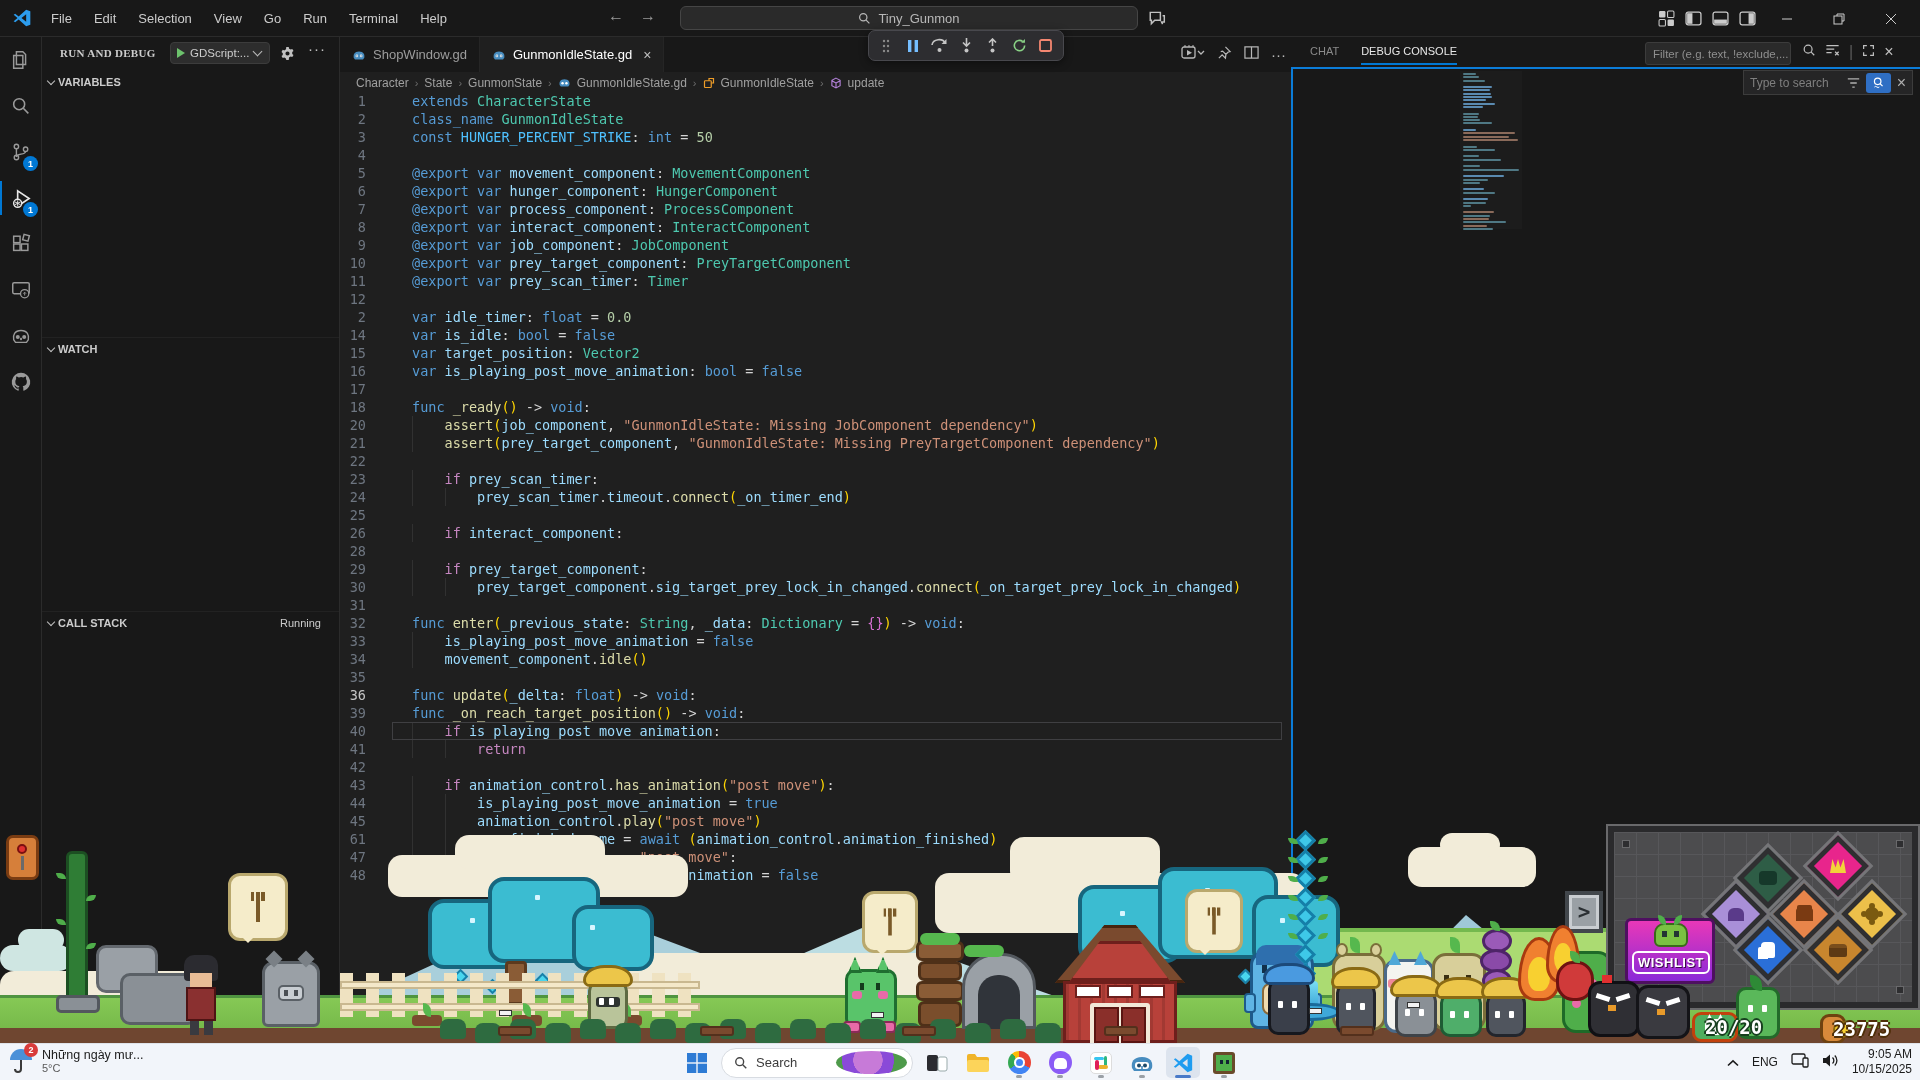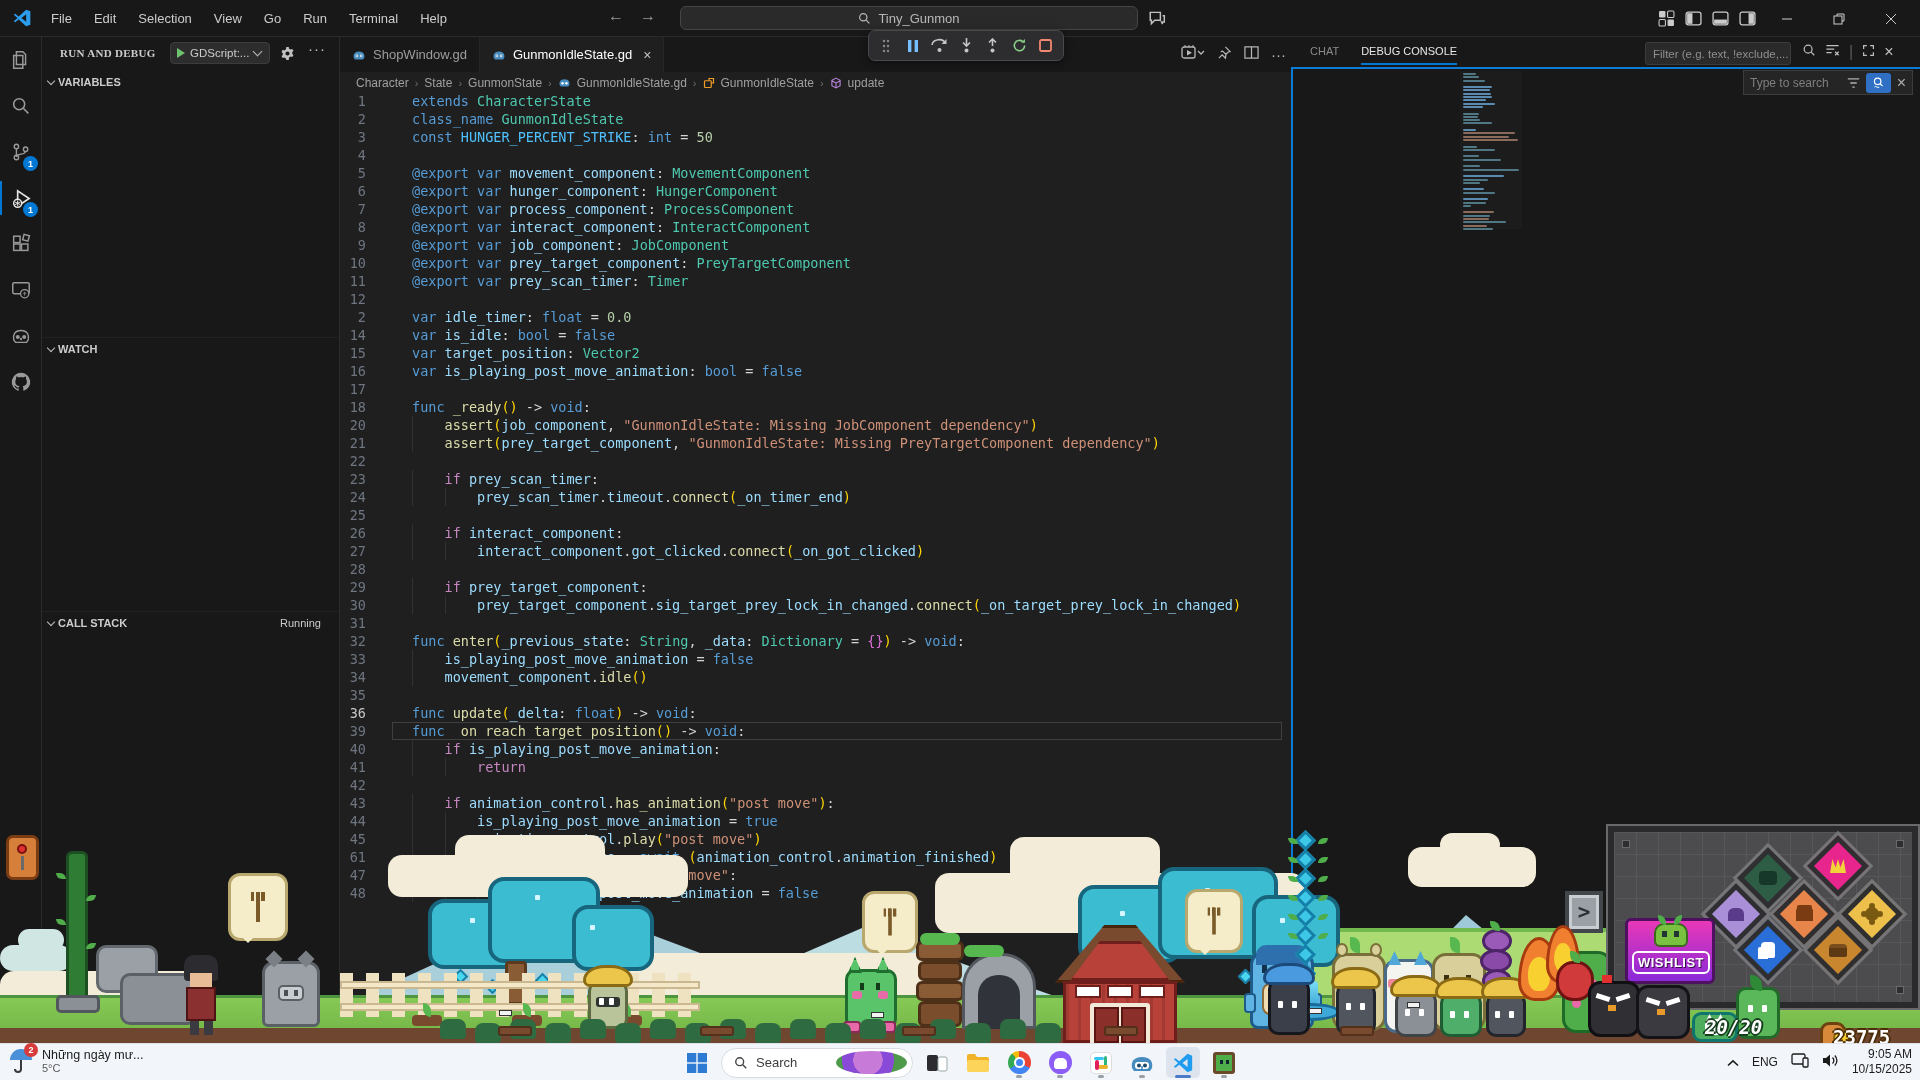--- a/index.html
+++ b/index.html
@@ -98,21 +98,21 @@
   .hangdia { width:11px; height:11px; background:#49d6ee; border:2px solid #1a7fa8; transform:rotate(45deg); }
   .fencewrap { left:340px; top:140px; width:360px; height:44px; }
   .picket { position:absolute; top:0; left:0; width:100%; height:100%; background:repeating-linear-gradient(90deg,#efe2c1 0 13px, rgba(0,0,0,0) 13px 26px); }
   .rail { position:absolute; left:0; width:100%; height:8px; background:#f4e8c9; border:2px solid #c9b890; }
   .barn-body { background:#b8413a; border:3px solid #6e1f1c; }
   .creature-eye { width:5px; height:7px; background:#fff; border-radius:1px; }
   .straw-hat { background:#ecc64a; border:3px solid #8a6a14; border-radius:50% 50% 8px 8px / 80% 80% 8px 8px; }
   .dia-chain { width:15px; height:15px; background:#3ec8e8; border:3px solid #157fa8; transform:rotate(45deg); }
   .leafpair { width:10px; height:6px; background:#4fae4a; border-radius:0 6px 0 6px; }
   .counter-pill { display:flex; align-items:center; gap:6px; border-radius:9px; padding:0 10px; height:30px; font-family:"DejaVu Sans Mono", monospace; font-weight:bold; font-size:19px; color:#fff; }
-  .pill-green { background:#4fae5e; border:3px solid #0f766e; text-shadow:2px 0 #173f1f,-2px 0 #173f1f,0 2px #173f1f,0 -2px #173f1f;font-style:italic; }
+  .pill-green { background:#4fae5e; border:3px solid #c2410c; text-shadow:2px 0 #173f1f,-2px 0 #173f1f,0 2px #173f1f,0 -2px #173f1f; }
   .pill-orange { background:#d88a3a; border:3px solid #6e4210; text-shadow:2px 0 #4e2e08,-2px 0 #4e2e08,0 2px #4e2e08,0 -2px #4e2e08; }
   .wl-panel { left:1608px; top:-7px; width:310px; height:182px; background:#4c4c4e; border:6px solid #2a2a2c; outline:2px solid #69696b; background-image:linear-gradient(#57575a 1px,transparent 1px),linear-gradient(90deg,#57575a 1px,transparent 1px); background-size:22px 22px; pointer-events:auto; }
   .screw { width:8px; height:8px; background:#2e2e30; border:1px solid #6a6a6c; }
   .dia-btn { width:44px; height:44px; border:5px solid #2f2f31; outline:3px solid #757578; transform:rotate(45deg); display:flex; align-items:center; justify-content:center; }
   .dia-inner { transform:rotate(-45deg); width:30px; height:30px; display:flex; align-items:center; justify-content:center; }
   .wl-btn { left:11px; top:86px; width:90px; height:66px; background:linear-gradient(180deg,#e838b8,#8a2ad8); border:3px solid #4e1060; border-radius:6px; pointer-events:auto; }
   .wl-text { position:absolute; left:4px; bottom:7px; width:78px; border:2px solid #fff; border-radius:6px; color:#fff; font-weight:bold; font-size:13px; text-align:center; padding:2px 0; letter-spacing:.5px; text-shadow:1px 1px #3a0a4a; }
   .next-btn { left:1565px; top:58px; width:38px; height:42px; background:#9aa0a5; border:4px solid #42474c; box-shadow:inset 0 0 0 3px #c9cdd1; color:#2b3034; font-weight:bold; font-size:21px; display:flex; align-items:center; justify-content:center; pointer-events:auto; font-family:"DejaVu Sans Mono",monospace; }
   .nametag { width:11px; height:4px; background:#f2f2f2; box-shadow:0 0 0 1px #333; }
 
@@ -389,21 +389,20 @@
         <div class="cl"><span class="ln">16</span><span class="ct"><span class="tk-kw">var</span> <span class="tk-id">is_playing_post_move_animation</span>: <span class="tk-kw">bool</span> = <span class="tk-kw">false</span></span></div>
         <div class="cl"><span class="ln">17</span><span class="ct"></span></div>
         <div class="cl"><span class="ln">18</span><span class="ct"><span class="tk-kw">func</span> <span class="tk-fn">_ready</span><span style="color:#ffd602">(</span><span style="color:#ffd602">)</span> -&gt; <span class="tk-kw">void</span>:</span></div>
         <div class="cl"><span class="ln">20</span><span class="ct"><span class="ig"> </span><span class="tk-fn">assert</span><span style="color:#ffd602">(</span><span class="tk-id">job_component</span>, <span class="tk-st">"GunmonIdleState: Missing JobComponent dependency"</span><span style="color:#ffd602">)</span></span></div>
         <div class="cl"><span class="ln">21</span><span class="ct"><span class="ig"> </span><span class="tk-fn">assert</span><span style="color:#ffd602">(</span><span class="tk-id">prey_target_component</span>, <span class="tk-st">"GunmonIdleState: Missing PreyTargetComponent dependency"</span><span style="color:#ffd602">)</span></span></div>
         <div class="cl"><span class="ln">22</span><span class="ct"></span></div>
         <div class="cl"><span class="ln">23</span><span class="ct"><span class="ig"> </span><span class="tk-cf">if</span> <span class="tk-id">prey_scan_timer</span>:</span></div>
         <div class="cl"><span class="ln">24</span><span class="ct"><span class="ig"> </span><span class="ig"> </span><span class="tk-id">prey_scan_timer</span>.<span class="tk-id">timeout</span>.<span class="tk-fn">connect</span><span style="color:#ffd602">(</span><span class="tk-id">_on_timer_end</span><span style="color:#ffd602">)</span></span></div>
         <div class="cl"><span class="ln">25</span><span class="ct"></span></div>
         <div class="cl"><span class="ln">26</span><span class="ct"><span class="ig"> </span><span class="tk-cf">if</span> <span class="tk-id">interact_component</span>:</span></div>
-        <div class="cl"><span class="ln">27</span><span class="ct"><span class="ig"> </span><span class="ig"> </span><span class="tk-id">interact_component</span>.<span class="tk-id">got_clicked</span>.<span class="tk-fn">connect</span><span style="color:#ffd602">(</span><span class="tk-id">_on_got_clicked</span><span style="color:#ffd602">)</span></span></div>
         <div class="cl"><span class="ln">28</span><span class="ct"></span></div>
         <div class="cl"><span class="ln">29</span><span class="ct"><span class="ig"> </span><span class="tk-cf">if</span> <span class="tk-id">prey_target_component</span>:</span></div>
         <div class="cl"><span class="ln">30</span><span class="ct"><span class="ig"> </span><span class="ig"> </span><span class="tk-id">prey_target_component</span>.<span class="tk-id">sig_target_prey_lock_in_changed</span>.<span class="tk-fn">connect</span><span style="color:#ffd602">(</span><span class="tk-id">_on_target_prey_lock_in_changed</span><span style="color:#ffd602">)</span></span></div>
         <div class="cl"><span class="ln">31</span><span class="ct"></span></div>
         <div class="cl"><span class="ln">32</span><span class="ct"><span class="tk-kw">func</span> <span class="tk-fn">enter</span><span style="color:#ffd602">(</span><span class="tk-id">_previous_state</span>: <span class="tk-ty">String</span>, <span class="tk-id">_data</span>: <span class="tk-ty">Dictionary</span> = <span style="color:#da70d6">{</span><span style="color:#da70d6">}</span><span style="color:#ffd602">)</span> -&gt; <span class="tk-kw">void</span>:</span></div>
         <div class="cl"><span class="ln">33</span><span class="ct"><span class="ig"> </span><span class="tk-id">is_playing_post_move_animation</span> = <span class="tk-kw">false</span></span></div>
         <div class="cl"><span class="ln">34</span><span class="ct"><span class="ig"> </span><span class="tk-id">movement_component</span>.<span class="tk-fn">idle</span><span style="color:#ffd602">(</span><span style="color:#ffd602">)</span></span></div>
         <div class="cl"><span class="ln">35</span><span class="ct"></span></div>
         <div class="cl"><span class="ln cur">36</span><span class="ct"><span class="tk-kw">func</span> <span class="tk-fn">update</span><span style="color:#ffd602">(</span><span class="tk-id">_delta</span>: <span class="tk-kw">float</span><span style="color:#ffd602">)</span> -&gt; <span class="tk-kw">void</span>:</span></div>
         <div class="cl"><span class="ln">39</span><span class="ct"><span class="tk-kw">func</span> <span class="tk-fn">_on_reach_target_position</span><span style="color:#ffd602">(</span><span style="color:#ffd602">)</span> -&gt; <span class="tk-kw">void</span>:</span></div>
@@ -911,21 +910,21 @@
     <div class="nametag" style="left:1310px;top:176px;"></div>
     <div class="nametag" style="left:1408px;top:170px;"></div>
 
     <div class="counter-pill pill-green" style="left:1692px;top:179px;pointer-events:auto;">
       <span style="position:relative;width:20px;height:16px;background:#fff;border-radius:6px 6px 4px 4px;display:inline-block;">
           <span style="position:absolute;left:1px;top:-5px;width:7px;height:7px;background:#fff;clip-path:polygon(0 100%,50% 0,100% 100%);"></span>
           <span style="position:absolute;right:1px;top:-5px;width:7px;height:7px;background:#fff;clip-path:polygon(0 100%,50% 0,100% 100%);"></span>
         </span>
       <span>20/20</span>
     </div>
-    <div class="counter-pill pill-orange" style="left:1820px;top:189px;pointer-events:auto;">
+    <div class="counter-pill pill-orange" style="left:1820px;top:181px;pointer-events:auto;">
       <span style="width:17px;height:17px;background:#f8d030;border:2px solid #8a6a10;border-radius:50%;display:inline-block;"></span>
       <span>23775</span>
     </div>
   </div>
 
   <div class="abs taskbar">
     <div class="tk-weather">
       <span style="position:relative;display:inline-block;width:26px;height:28px;">
         <svg width="26" height="28" viewBox="0 0 26 28">
             <path d="M2 13a11 11 0 0122 0z" fill="#4a90d8"></path>

